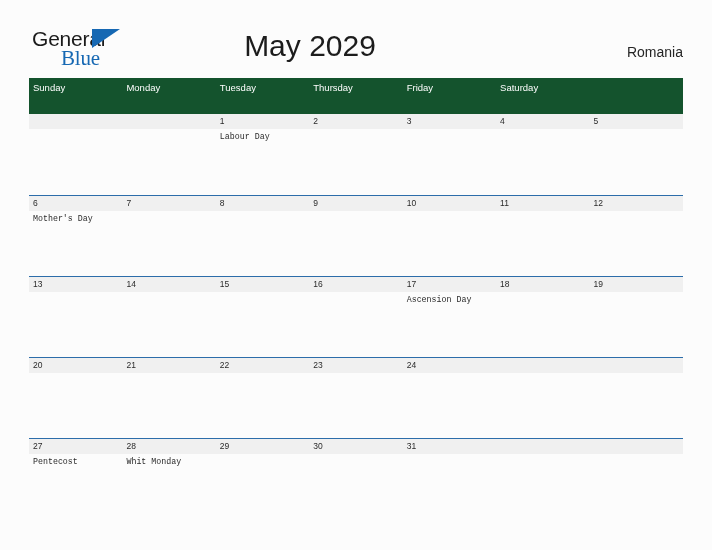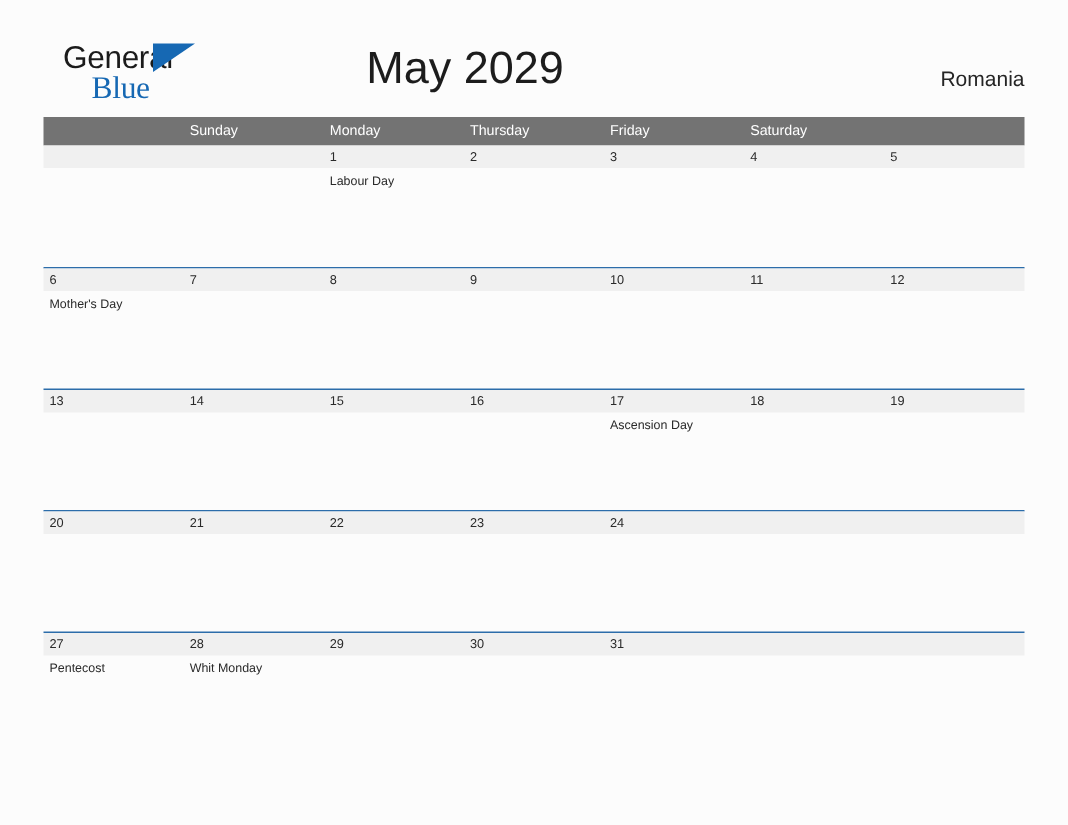--- a/index.html
+++ b/index.html
@@ -33,21 +33,20 @@
     position: absolute;
     left: 32px;
     top: 28px;
     width: 130px;
     height: 44px;
     line-height: 1;
   }
   .logo-row1 {
     position: relative;
     height: 23px;
-    margin-left: 10px;
   }
   .logo-general {
     position: absolute;
     left: 0;
     top: 0;
     font-size: 21px;
     letter-spacing: -0.2px;
     color: #1b1b1b;
     font-family: "Liberation Sans", sans-serif;
   }
@@ -92,23 +91,22 @@
   
   .calendar {
     position: absolute;
     left: 29px;
     top: 78px;
     width: 654px;
   }
   .weekday-row {
     display: flex;
     width: 654px;
-    height: 19px;
-    background: #737373;
-    justify-content: center;
+    height: 36px;
+    background: #14532d;
   }
   .weekday-cell {
     width: 93.43px;
     height: 19px;
     line-height: 19px;
     color: #ffffff;
     font-size: 9.5px;
     padding-left: 4px;
     box-sizing: border-box;
     font-family: "Liberation Sans", sans-serif;
@@ -153,21 +151,21 @@
     color: #2a2a2a;
     font-family: "Liberation Sans", sans-serif;
   }
   .day-event {
     display: block;
     margin-top: 3px;
     font-size: 8.3px;
     line-height: 10px;
     color: #2a2a2a;
     white-space: nowrap;
-    font-family: Liberation Sans, sans-serif;
+    font-family: Liberation Mono, monospace;
   }
   .empty-cell .day-number,
   .empty-cell .day-event {
     visibility: hidden;
   }
 </style>
 </head>
 <body>
 
 <div class="page">
@@ -185,20 +183,21 @@
     <div class="month-title">May 2029</div>
 
     <div class="country">Romania</div>
   </div>
 
   <div class="calendar">
 
     <div class="weekday-row">
       <div class="weekday-cell">Sunday</div>
       <div class="weekday-cell">Monday</div>
+      <div class="weekday-cell">Tuesday</div>
       <div class="weekday-cell">Thursday</div>
       <div class="weekday-cell">Friday</div>
       <div class="weekday-cell">Saturday</div>
     </div>
 
     <div class="week-row first">
       <div class="date-band"></div>
       <div class="day-cells">
         <div class="day-cell empty-cell">
           <span class="day-number"></span>

